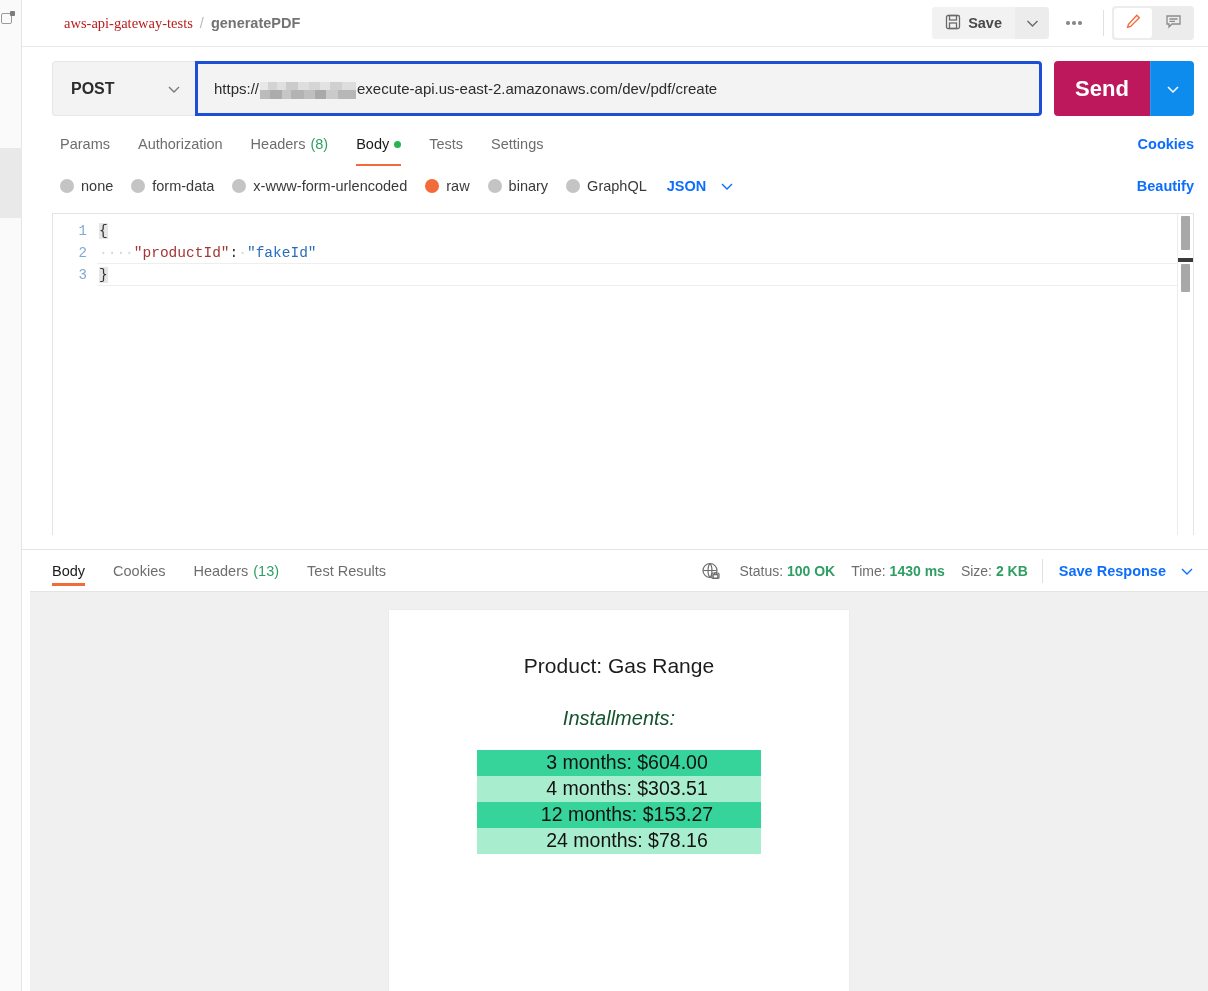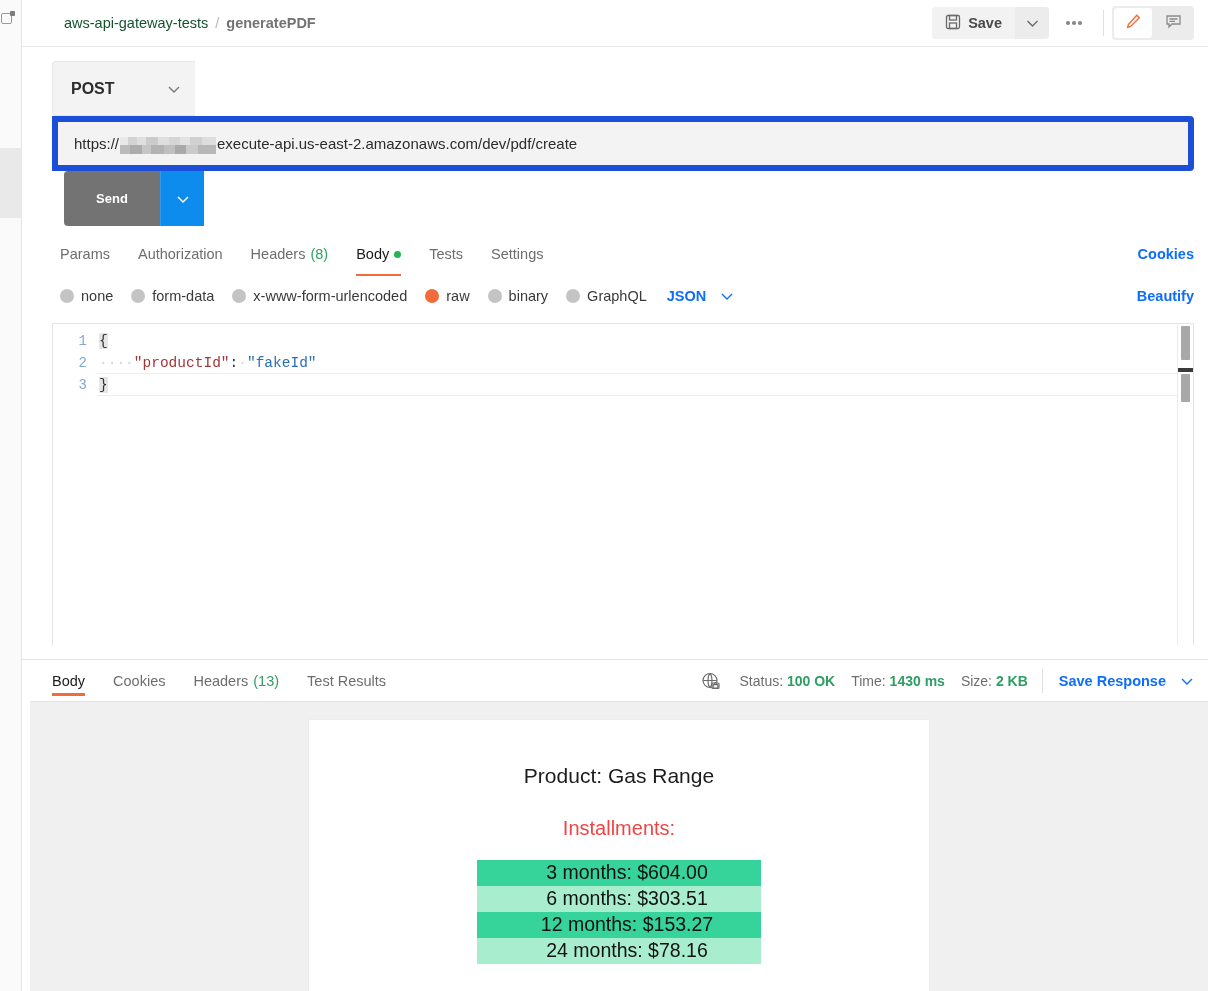--- a/index.html
+++ b/index.html
@@ -69,21 +69,21 @@
     padding: 0 14px 0 42px;
     background: #fff;
   }
   .breadcrumb {
     display: flex;
     align-items: baseline;
     font-size: 14.5px;
     gap: 7px;
     flex: 1 1 auto;
   }
-  .bc-collection { color: #14532d; }
+  .bc-collection { color: #b91c1c; font-family: Liberation Serif, serif; }
   .bc-sep { color: #b9b9b9; }
   .bc-request { color: #737373; font-weight: bold; }
 
   .header-right {
     display: flex;
     align-items: center;
     gap: 0;
   }
   .save-group {
     display: flex;
@@ -143,21 +143,20 @@
     cursor: pointer;
   }
   .toggle-item.active { background: #ffffff; }
 
   
   .urlbar-wrap {
     padding: 14px 14px 0 30px;
     display: flex;
     gap: 0;
     align-items: stretch;
-    flex-direction: column;
   }
   .method-box {
     width: 143px;
     height: 55px;
     background: #f3f3f3;
     border: 1px solid #e6e6e6;
     border-right: none;
     border-radius: 4px 0 0 4px;
     display: flex;
     align-items: center;
@@ -167,21 +166,21 @@
   }
   .method-label {
     font-size: 16px;
     font-weight: bold;
     color: #2c2c2c;
   }
   .url-box {
     flex: 1 1 auto;
     height: 55px;
     background: #f3f3f3;
-    border: 6px solid #1d4ed8;
+    border: 3px solid #1d4ed8;
     border-radius: 0 4px 4px 0;
     display: flex;
     align-items: center;
     padding: 0 14px 0 16px;
     font-size: 15px;
     color: #2c2c2c;
     overflow: hidden;
     white-space: nowrap;
     cursor: text;
   }
@@ -212,23 +211,23 @@
   .send-group {
     margin-left: 12px;
     display: flex;
     border-radius: 4px;
     overflow: hidden;
     height: 55px;
     flex: 0 0 auto;
   }
   .send-btn {
     width: 96px;
-    background: #737373;
+    background: #be185d;
     color: #fff;
-    font-size: 13px;
+    font-size: 22px;
     font-weight: bold;
     display: flex;
     align-items: center;
     justify-content: center;
     cursor: pointer;
     border: 0;
     font-family: inherit;
   }
   .send-caret {
     width: 44px;
@@ -444,36 +443,37 @@
     flex: 1 1 auto;
     background: #f0f0f0;
     border-top: 1px solid #e4e4e4;
     margin-left: 8px;
     display: flex;
     justify-content: center;
     padding-top: 18px;
     overflow: hidden;
   }
   .pdf-page {
-    width: 620px;
+    width: 460px;
     background: #ffffff;
     padding-top: 44px;
     box-shadow: 0 0 1px rgba(0,0,0,0.10);
   }
   .pdf-title {
     text-align: center;
     font-size: 21px;
     color: #1c1c1c;
     font-family: "Liberation Sans", sans-serif;
   }
   .pdf-subtitle {
     text-align: center;
     font-size: 20px;
-    color: #ef4444;
+    color: #14532d;
     margin-top: 29px;
+    font-style: italic;
   }
   .inst-table {
     margin: 20px auto 0 auto;
     width: 284px;
     border-collapse: collapse;
   }
   .inst-row td {
     text-align: center;
     font-size: 19.5px;
     color: #111;
@@ -713,21 +713,21 @@
     <div class="pdf-viewer">
       <div class="pdf-page">
         <div class="pdf-title">Product: Gas Range</div>
         <div class="pdf-subtitle">Installments:</div>
         <table class="inst-table">
           <tbody>
               <tr class="inst-row dark">
             <td>3 months: $604.00</td>
           </tr>
           <tr class="inst-row light">
-            <td>6 months: $303.51</td>
+            <td>4 months: $303.51</td>
           </tr>
           <tr class="inst-row dark">
             <td>12 months: $153.27</td>
           </tr>
           <tr class="inst-row light">
             <td>24 months: $78.16</td>
           </tr>
         </tbody>
           </table>
       </div>

